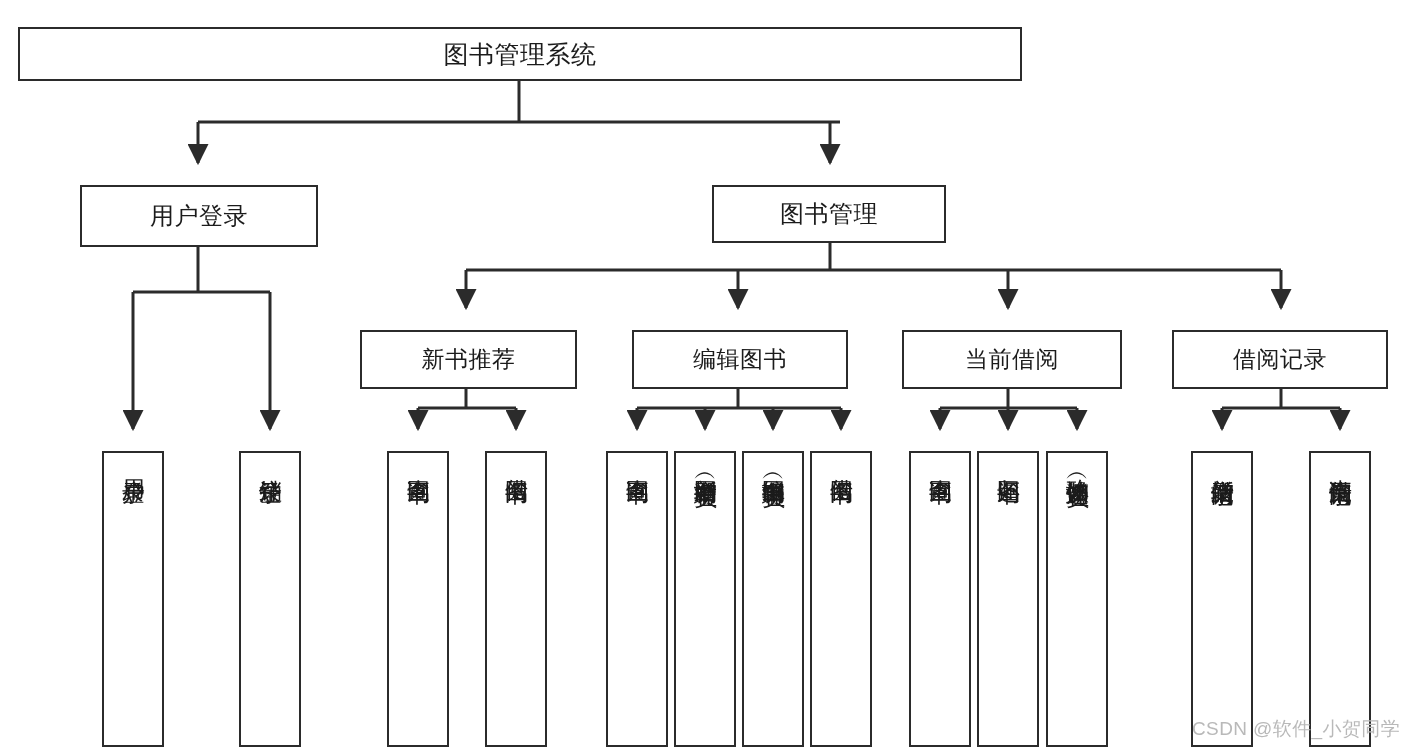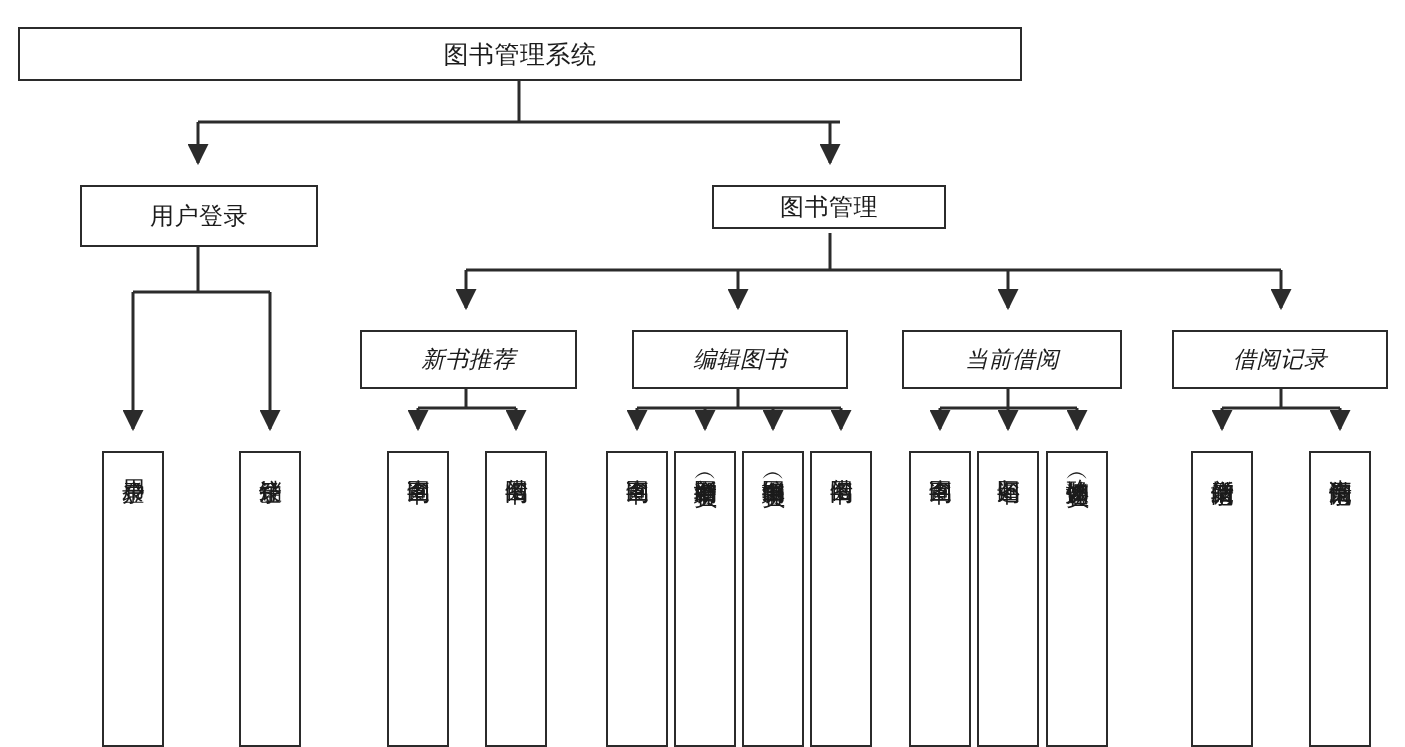--- a/index.html
+++ b/index.html
@@ -35,21 +35,21 @@
     z-index: 2;
     margin-top: 14px;
   }
   .node-label {
     color: #1b1b1b;
     white-space: nowrap;
     letter-spacing: 0.5px;
   }
   .node.root .node-label { font-size: 25px; }
   .node.tier2 .node-label { font-size: 24px; }
-  .node.tier3 .node-label { font-size: 23px; font-style: italic; }
+  .node.tier3 .node-label { font-size: 23px; }
   .node.leaf {
     align-items: flex-start;
     justify-content: center;
     padding-top: 8px;
   }
   .node.leaf .node-label {
     writing-mode: vertical-rl;
     text-orientation: upright;
     font-size: 23px;
     line-height: 1.12;
@@ -123,21 +123,21 @@
     </g>
   </svg>
 
   <div class="node root" style="left:18px; top:13px; width:1004px; height:54px;">
     <span class="node-label">图书管理系统</span>
   </div>
 
   <div class="node tier2" style="left:80px; top:171px; width:238px; height:62px;">
     <span class="node-label">用户登录</span>
   </div>
-  <div class="node tier2" style="left:712px; top:171px; width:234px; height:44px;">
+  <div class="node tier2" style="left:712px; top:171px; width:234px; height:58px;">
     <span class="node-label">图书管理</span>
   </div>
 
   <div class="node tier3" style="left:360px; top:316px; width:217px; height:59px;">
     <span class="node-label">新书推荐</span>
   </div>
   <div class="node tier3" style="left:632px; top:316px; width:216px; height:59px;">
     <span class="node-label">编辑图书</span>
   </div>
   <div class="node tier3" style="left:902px; top:316px; width:220px; height:59px;">
@@ -184,14 +184,15 @@
     <span class="node-label">确认归还（管理员）</span>
   </div>
 
   <div class="node leaf" style="left:1191px; top:437px; width:62px; height:296px;">
     <span class="node-label">新增借阅记录</span>
   </div>
   <div class="node leaf" style="left:1309px; top:437px; width:62px; height:296px;">
     <span class="node-label">查询借阅记录</span>
   </div>
 
+  <div class="watermark">CSDN @软件_小贺同学</div>
 
 </div>
 
 </body></html>

